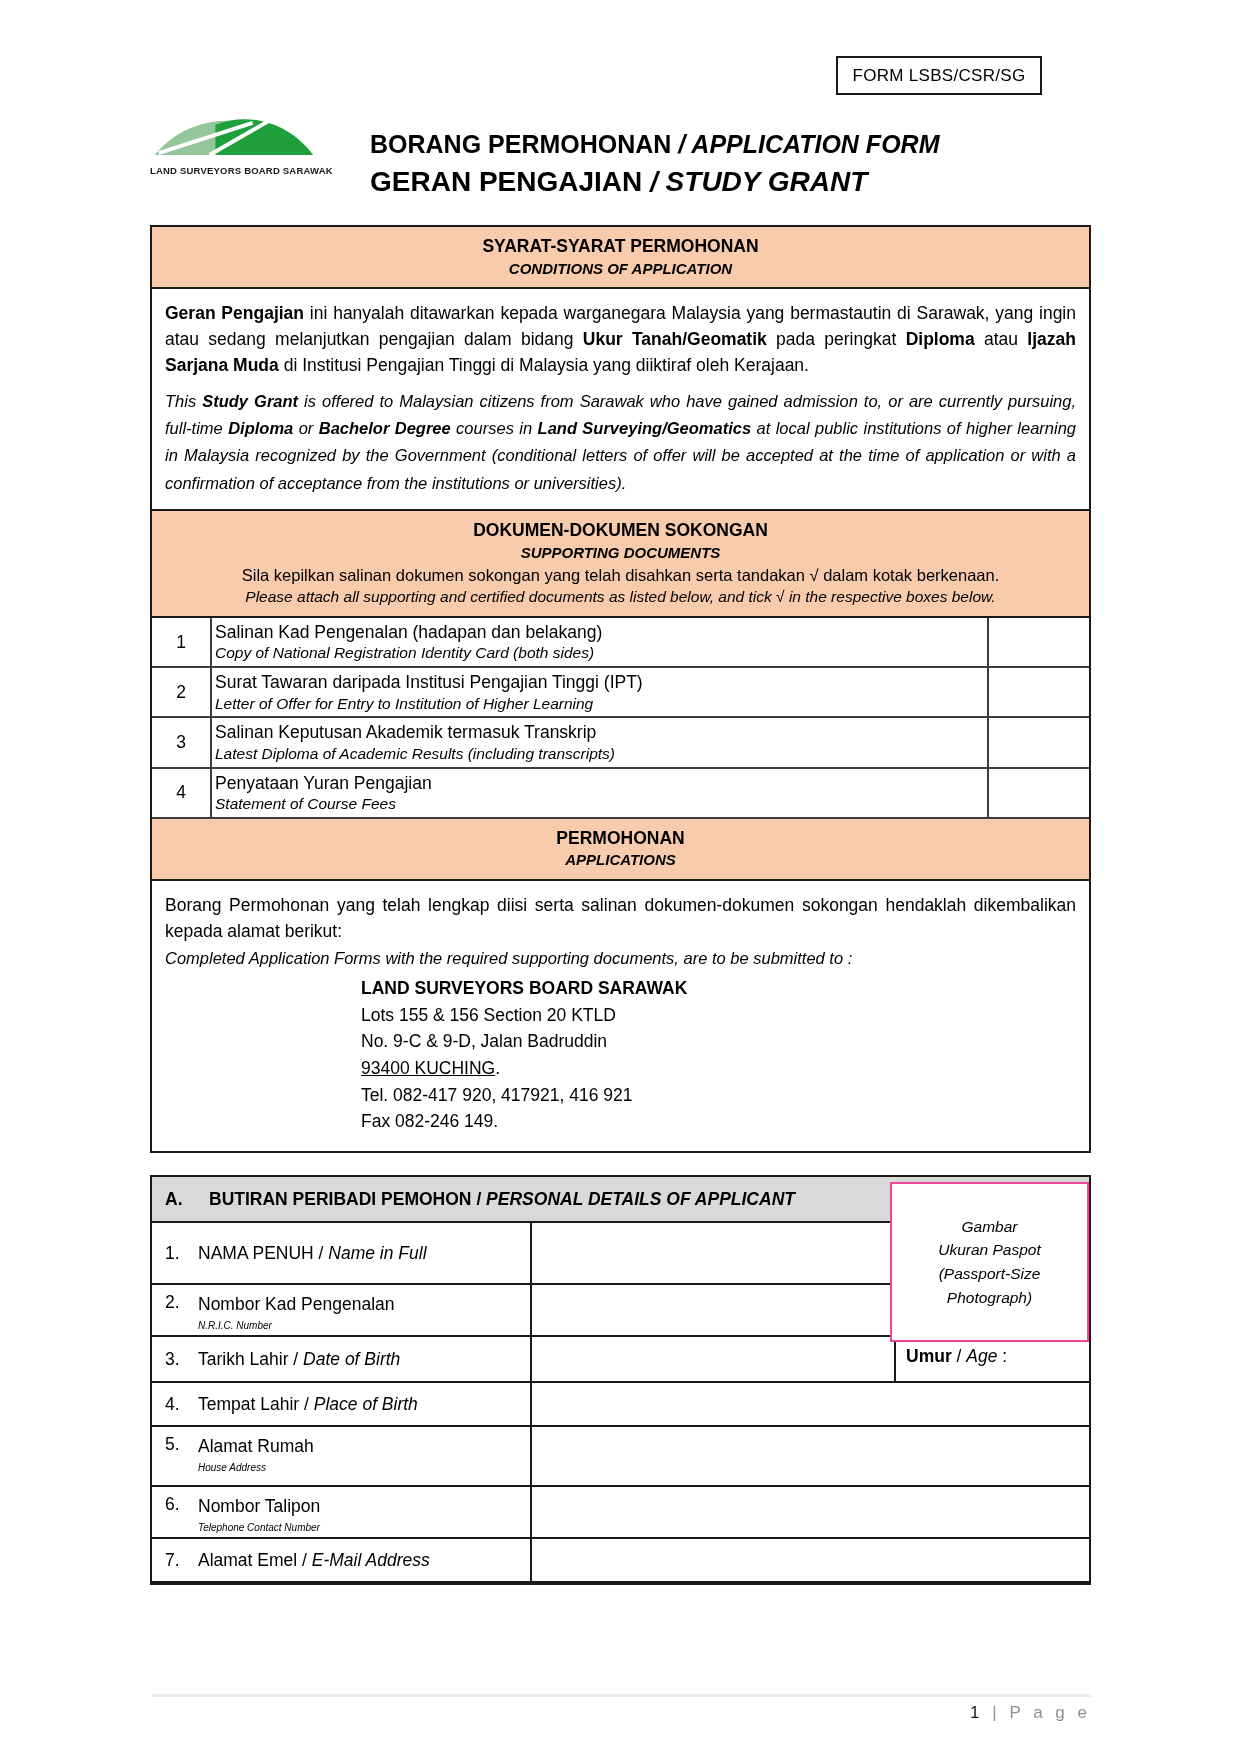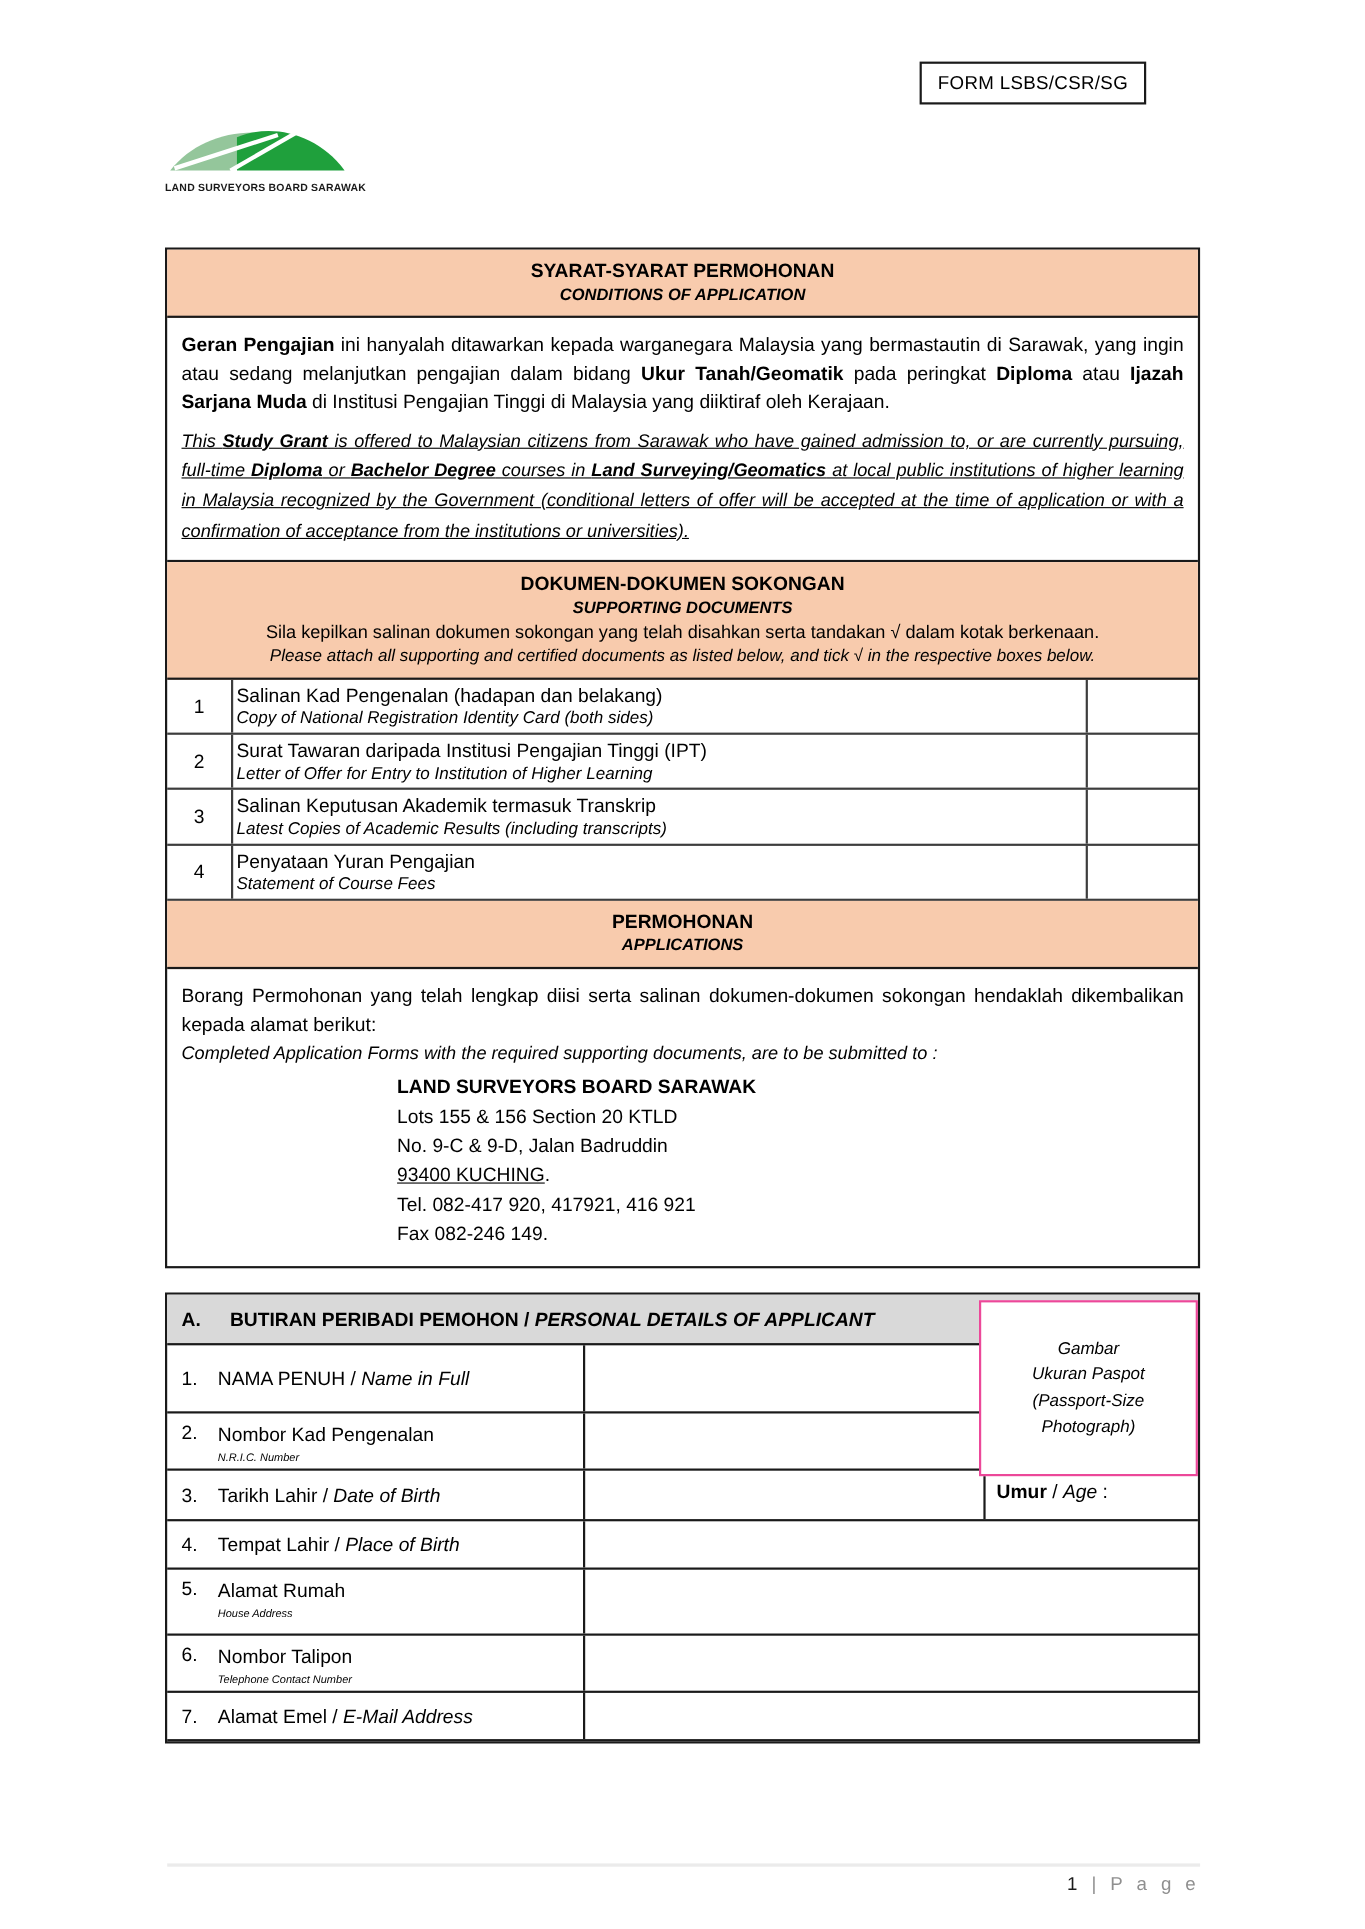--- a/index.html
+++ b/index.html
@@ -24,21 +24,21 @@
   
   .main-box { position:absolute; left:150px; top:225px; width:941px; border:2px solid #1a1a1a; background:#fff; }
   .sec-head { background:var(--accent-peach,#F8CBAD); text-align:center; padding:8px 10px; border-bottom:2px solid #1a1a1a; }
   .sec-head .t1 { font-size:17.5px; font-weight:bold; line-height:1.35; }
   .sec-head .t2 { font-size:15px; font-weight:bold; font-style:italic; line-height:1.35; }
   .sec-head .t3 { font-size:16.5px; line-height:1.4; margin-top:1px; }
   .sec-head .t4 { font-size:15.5px; font-style:italic; line-height:1.35; }
 
   .cond-body { padding:12px 13px 12px; border-bottom:2px solid #1a1a1a; }
   .p-ms { font-size:17.5px; line-height:1.48; text-align:justify; }
-  .p-en { font-size:16.5px; line-height:1.66; text-align:justify; font-style:italic; margin-top:9px;text-decoration:underline; }
+  .p-en { font-size:16.5px; line-height:1.66; text-align:justify; font-style:italic; margin-top:9px; }
 
   .doc-row { display:flex; border-bottom:2px solid #3d3d3d; min-height:47px; }
   .doc-num { width:60px; min-width:60px; border-right:2px solid #3d3d3d; display:flex; align-items:center; justify-content:center; font-size:17.5px; }
   .doc-desc { flex:1; padding:3px 3px; display:flex; flex-direction:column; justify-content:center; }
   .doc-desc .ms { font-size:17.5px; line-height:1.28; }
   .doc-desc .en { font-size:15.5px; font-style:italic; line-height:1.28; }
   .doc-check { width:102px; min-width:102px; border-left:2px solid #3d3d3d; cursor:pointer; }
 
   .perm-body { padding:12px 13px 16px; }
   .perm-body .p-en2 { font-size:16.5px; font-style:italic; line-height:1.5; margin-top:2px; }
@@ -84,20 +84,24 @@
   <div class="logo-block">
     <svg width="168" height="46" viewBox="0 0 170 47">
       <path d="M4 44 C 26 16, 64 3, 104 11 L 62 44 Z" fill="#94C69B"></path>
       <path d="M66 13 C 98 0, 140 9, 166 44 L 66 44 Z" fill="#1FA03C"></path>
       <path d="M8 42 L 104 11" stroke="#ffffff" stroke-width="4" fill="none"></path>
       <path d="M60 44 L 126 6" stroke="#ffffff" stroke-width="4" fill="none"></path>
     </svg>
     <div class="logo-caption">LAND SURVEYORS BOARD SARAWAK</div>
   </div>
 
+  <div class="titles">
+    <div class="title-line1"><span style="font-weight: bold;">BORANG PERMOHONAN</span><span style="font-weight: bold; font-style: italic;"> / </span><span style="font-weight: bold; font-style: italic;">APPLICATION FORM</span></div>
+    <div class="title-line2"><span style="font-weight: bold;">GERAN PENGAJIAN</span><span style="font-weight: bold; font-style: italic;"> / </span><span style="font-weight: bold; font-style: italic;">STUDY GRANT</span></div>
+  </div>
 
   <div class="main-box">
 
     <div class="sec-head">
       <div class="t1">SYARAT-SYARAT PERMOHONAN</div>
       <div class="t2">CONDITIONS OF APPLICATION</div>
     </div>
 
     <div class="cond-body">
       <div class="p-ms"><span style="font-weight: bold;">Geran Pengajian</span><span> ini hanyalah ditawarkan kepada warganegara Malaysia yang bermastautin di Sarawak, yang ingin atau sedang melanjutkan pengajian dalam bidang </span><span style="font-weight: bold;">Ukur Tanah/Geomatik</span><span> pada peringkat </span><span style="font-weight: bold;">Diploma</span><span> atau </span><span style="font-weight: bold;">Ijazah Sarjana Muda</span><span> di Institusi Pengajian Tinggi di Malaysia yang diiktiraf oleh Kerajaan.</span></div>
@@ -124,21 +128,21 @@
       <div class="doc-desc">
         <div class="ms">Surat Tawaran daripada Institusi Pengajian Tinggi (IPT)</div>
         <div class="en">Letter of Offer for Entry to Institution of Higher Learning</div>
       </div>
       <div class="doc-check"></div>
     </div>
     <div class="doc-row">
       <div class="doc-num">3</div>
       <div class="doc-desc">
         <div class="ms">Salinan Keputusan Akademik termasuk Transkrip</div>
-        <div class="en">Latest Copies of Academic Results (including transcripts)</div>
+        <div class="en">Latest Diploma of Academic Results (including transcripts)</div>
       </div>
       <div class="doc-check"></div>
     </div>
     <div class="doc-row">
       <div class="doc-num">4</div>
       <div class="doc-desc">
         <div class="ms">Penyataan Yuran Pengajian</div>
         <div class="en">Statement of Course Fees</div>
       </div>
       <div class="doc-check"></div>

